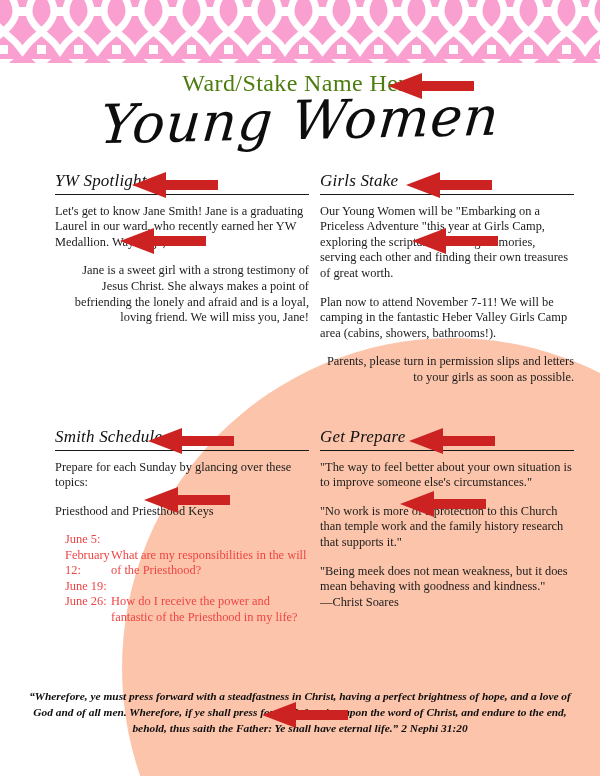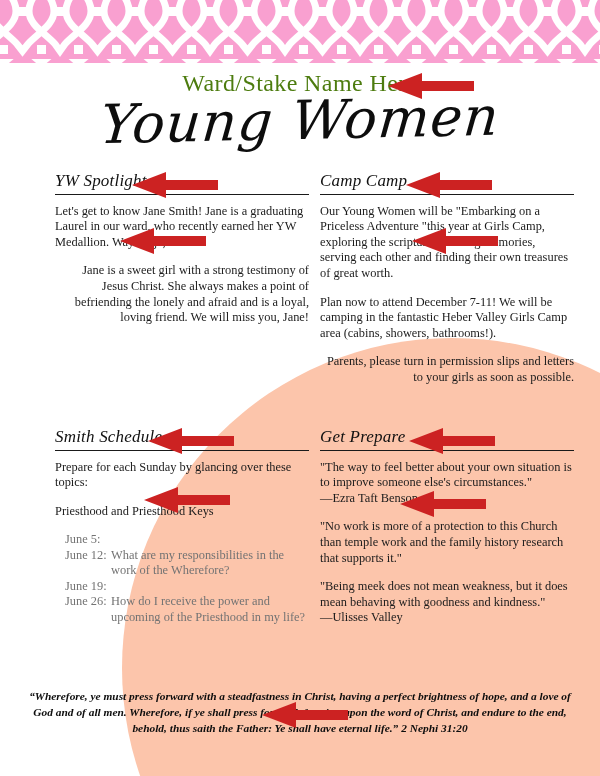--- a/index.html
+++ b/index.html
@@ -105,21 +105,21 @@
   }
   .body-text:last-child { margin-bottom: 0; text-align: right; }
 
   
   .schedule { margin-top: 3px; }
   .sched-row {
     display: flex;
     font-family: "Liberation Serif", "DejaVu Serif", serif;
     font-size: 12.4px;
     line-height: 15.4px;
-    color: #737373;
+    color: #ef4444;
   }
   .sched-date {
     width: 56px;
     flex: 0 0 56px;
     padding-left: 10px;
     box-sizing: border-box;
   }
   .sched-topic { flex: 1 1 auto; }
 
   
@@ -197,64 +197,63 @@
   </div>
 
   <div class="col col-left row-top">
     <div class="section-head">YW Spotlight</div>
     <div class="rule"></div>
     <p class="body-text">Let's get to know Jane Smith! Jane is a graduating Laurel in our ward, who recently earned her YW Medallion. Way to go, Jane!</p>
     <p class="body-text">Jane is a sweet girl with a strong testimony of Jesus Christ. She always makes a point of befriending the lonely and afraid and is a loyal, loving friend. We will miss you, Jane!</p>
   </div>
 
   <div class="col col-right row-top">
-    <div class="section-head">Camp Camp</div>
+    <div class="section-head">Girls Stake</div>
     <div class="rule"></div>
     <p class="body-text">Our Young Women will be "Embarking on a Priceless Adventure "this year at Girls Camp, exploring the scriptures, making memories, serving each other and finding their own treasures of great worth.</p>
-    <p class="body-text">Plan now to attend December 7-11! We will be camping in the fantastic Heber Valley Girls Camp area (cabins, showers, bathrooms!).</p>
+    <p class="body-text">Plan now to attend November 7-11! We will be camping in the fantastic Heber Valley Girls Camp area (cabins, showers, bathrooms!).</p>
     <p class="body-text">Parents, please turn in permission slips and letters to your girls as soon as possible.</p>
   </div>
 
   <div class="col col-left row-bottom">
     <div class="section-head">Smith Schedule</div>
     <div class="rule"></div>
     <p class="body-text">Prepare for each Sunday by glancing over these topics:</p>
     <p class="body-text">Priesthood and Priesthood Keys</p>
     <div class="schedule">
       <div class="sched-row">
         <span class="sched-date">June 5:</span>
       </div>
       <div class="sched-row">
-        <span class="sched-date">June 12:</span>
-        <span class="sched-topic">What are my responsibilities in the work of the Wherefore?</span>
+        <span class="sched-date">February 12:</span>
+        <span class="sched-topic">What are my responsibilities in the will of the Priesthood?</span>
       </div>
       <div class="sched-row">
         <span class="sched-date">June 19:</span>
       </div>
       <div class="sched-row">
         <span class="sched-date">June 26:</span>
-        <span class="sched-topic">How do I receive the power and upcoming of the Priesthood in my life?</span>
+        <span class="sched-topic">How do I receive the power and fantastic of the Priesthood in my life?</span>
       </div>
     </div>
   </div>
 
   <div class="col col-right row-bottom">
     <div class="section-head">Get Prepare</div>
     <div class="rule"></div>
 
     <div class="quote-block">
       <div class="quote-text">"The way to feel better about your own situation is to improve someone else's circumstances."</div>
-      <div class="quote-attr">—Ezra Taft Benson</div>
     </div>
     <div class="quote-block">
       <div class="quote-text">"No work is more of a protection to this Church than temple work and the family history research that supports it."</div>
     </div>
     <div class="quote-block">
       <div class="quote-text">"Being meek does not mean weakness, but it does mean behaving with goodness and kindness."</div>
-      <div class="quote-attr">—Ulisses Valley</div>
+      <div class="quote-attr">—Christ Soares</div>
     </div>
   </div>
 
   <div id="footer-scripture">“Wherefore, ye must press forward with a steadfastness in Christ, having a perfect brightness of hope, and a love of God and of all men. Wherefore, if ye shall press forward, feasting upon the word of Christ, and endure to the end, behold, thus saith the Father: Ye shall have eternal life.”  2 Nephi 31:20</div>
 
   <svg class="arrow" style="left:388px; top:73px;" width="86" height="26" viewBox="0 0 86 26">
     <path d="M0 13 L34 0 L34 8 L86 8 L86 18 L34 18 L34 26 Z" fill="#cc2222"></path>
   </svg>
 
   <svg class="arrow" style="left:132px; top:172px;" width="86" height="26" viewBox="0 0 86 26">

